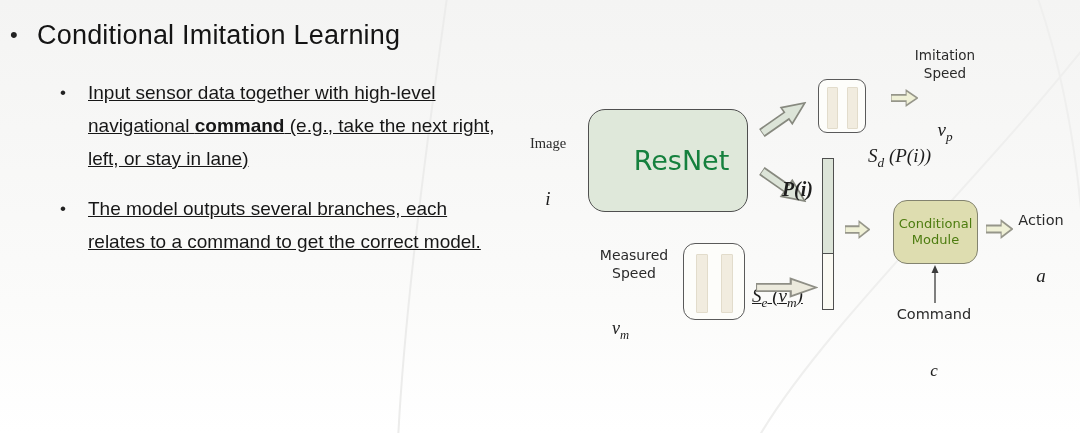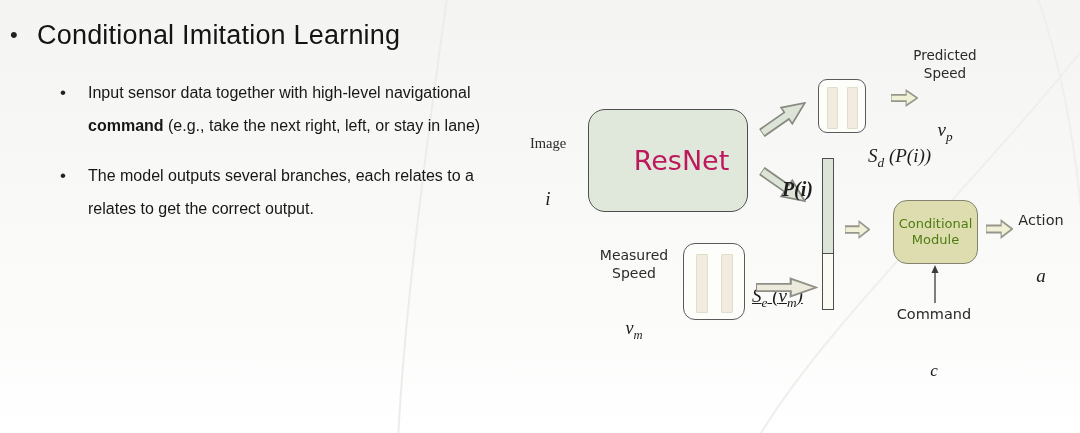--- a/index.html
+++ b/index.html
@@ -15,36 +15,36 @@
 
   
   .title-row { position: absolute; left: 10px; top: 18px; display: flex; align-items: flex-start; }
   .bullet-l1 { font-size: 22px; line-height: 34px; width: 27px; color: #222; }
   .slide-title { margin: 0; font-size: 27px; font-weight: 400; letter-spacing: 0.2px; color: #141414; line-height: 34px; }
 
   .sub-list { position: absolute; left: 60px; top: 76px; width: 442px; }
   .sub-item { display: flex; align-items: flex-start; }
   .sub-item + .sub-item { margin-top: 17px; }
   .bullet-l2 { font-size: 17px; line-height: 33px; width: 28px; color: #222; flex: none; }
-  .sub-text { margin: 0; font-size: 16px; line-height: 33px; color: #171717; }
+  .sub-text { margin: 0; font-size: 19px; line-height: 33px; color: #171717; text-decoration: underline; }
   .sub-text b { font-weight: 700; }
 
   
   .diagram { position: absolute; inset: 0; }
   .dlabel { position: absolute; font-family: "DejaVu Sans", sans-serif; color: #2a2a2a; text-align: center; }
   .math { font-family: "Liberation Serif", serif; font-style: italic; color: #1d1d1d; margin-top: 35px; }
   .math sub { font-size: 70%; }
 
   .perception-label { left: 586px; top: 86px; width: 162px; font-size: 14.5px; }
   .resnet-box {
     position: absolute; left: 588px; top: 109px; width: 158px; height: 101px;
     background: var(--resnet_box); border: 1.6px solid #4f4f4f; border-radius: 17px;
     display: flex; align-items: center; justify-content: center;
   }
-  .resnet-text { font-family: "DejaVu Sans", sans-serif; font-size: 27px; color: #be185d; margin-left: 27px; }
+  .resnet-text { font-family: "DejaVu Sans", sans-serif; font-size: 27px; color: #15803d; margin-left: 27px; }
 
   .image-label { left: 516px; top: 134px; width: 64px; font-size: 14.5px; line-height: 19px; font-family: Liberation Serif, serif; }
   .image-var { position: absolute; left: 516px; top: 153px; width: 64px; text-align: center; font-size: 19px; }
 
   .arrow { position: absolute; }
   .arrow svg { display: block; width: 100%; height: 100%; }
   .arrow-green polygon { fill: var(--arrow_green); stroke: #87897f; stroke-width: 3; }
   .arrow-cream polygon { fill: var(--arrow_cream); stroke: #8f8f86; stroke-width: 3.5; }
   .arrow-paleyellow polygon { fill: var(--arrow_pale_yellow); stroke: #96968a; stroke-width: 4; }
 
@@ -68,21 +68,21 @@
   .vp-label { position: absolute; left: 928px; top: 84px; width: 34px; text-align: center; font-size: 19px; }
 
   .feature-bar {
     position: absolute; left: 822px; top: 158px; width: 10px; height: 150px;
     border: 1.6px solid #4f4f4f; display: flex; flex-direction: column;
   }
   .feature-bar .seg-top { height: 94px; background: var(--bar_top); border-bottom: 1.4px solid #4f4f4f; }
   .feature-bar .seg-bottom { flex: 1; background: var(--bar_bottom); }
 
   .measured-label { left: 588px; top: 246px; width: 92px; font-size: 14px; line-height: 18px; }
-  .vm-label { position: absolute; left: 612px; top: 283px; width: 44px; text-align: center; font-size: 18px; }
+  .vm-label { position: absolute; left: 612px; top: 283px; width: 44px; text-align: left; font-size: 18px; }
   .se-label { position: absolute; left: 752px; top: 250px; width: 78px; font-size: 19px; text-decoration: underline; }
   .se-arrow { left: 756px; top: 277px; width: 62px; height: 21px; }
 
   .concat-arrow { left: 845px; top: 220px; width: 25px; height: 19px; }
   .cond-box {
     position: absolute; left: 893px; top: 200px; width: 83px; height: 62px;
     background: var(--conditional_box); border: 1.4px solid #83836f; border-radius: 14px;
     display: flex; flex-direction: column; align-items: center; justify-content: center;
   }
   .cond-text { font-family: "DejaVu Sans", sans-serif; font-size: 13px; line-height: 16px; color: #4d7c0f; text-align: center; }
@@ -113,21 +113,21 @@
     <h1 class="slide-title">Conditional Imitation Learning</h1>
   </div>
 
   <div class="sub-list">
     <div class="sub-item">
       <span class="bullet-l2">•</span>
       <p class="sub-text"><span>Input sensor data together with high-level navigational </span><b>command</b><span> (e.g., take the next right, left, or stay in lane)</span></p>
     </div>
     <div class="sub-item">
       <span class="bullet-l2">•</span>
-      <p class="sub-text">The model outputs several branches, each relates to a relates to get the correct output.</p>
+      <p class="sub-text">The model outputs several branches, each relates to a command to get the correct model.</p>
     </div>
   </div>
 
   <div class="diagram">
 
 
     <div class="resnet-box">
       <span class="resnet-text">ResNet</span>
     </div>
 
@@ -152,21 +152,21 @@
     </div>
 
     <div class="arrow arrow-paleyellow sd-arrow">
       <svg viewBox="0 0 100 40" preserveAspectRatio="none">
           <polygon points="0,13 56,13 56,3 97,20 56,37 56,27 0,27"></polygon>
         </svg>
     </div>
     <div class="math sd-label"><span>S</span><sub>d</sub><span> (P(i))</span></div>
 
     <div class="dlabel predicted-label">
-      <div>Predicted</div>
+      <div>Imitation</div>
       <div>Speed</div>
     </div>
     <div class="math vp-label"><span>v</span><sub>p</sub></div>
 
     <div class="feature-bar">
       <div class="seg-top"></div>
       <div class="seg-bottom"></div>
     </div>
 
     <div class="dlabel measured-label">

